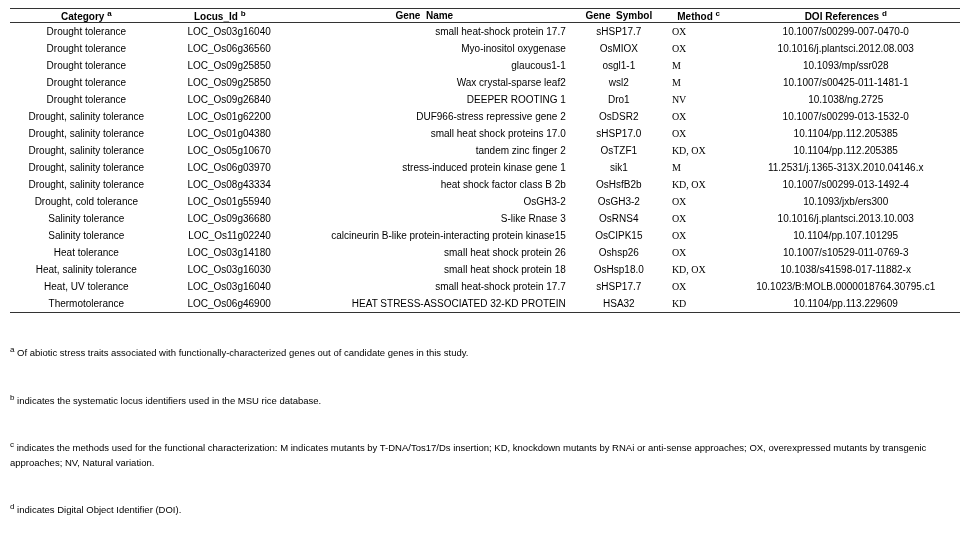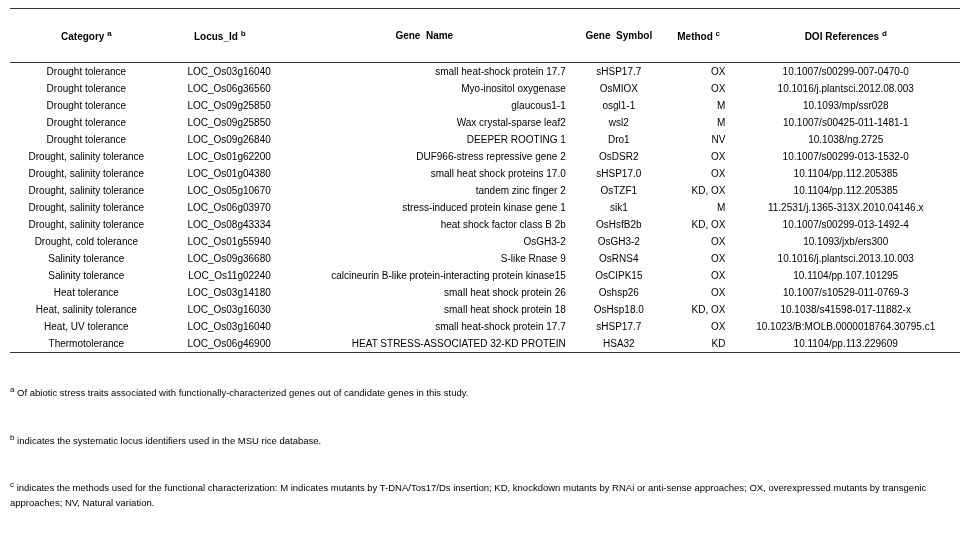--- a/index.html
+++ b/index.html
@@ -14,38 +14,38 @@
       padding: 8px 10px;
     }
     table {
       width: 100%;
       border-collapse: collapse;
       font-size: 10px;
     }
     thead tr th {
       border-top: 1.5px solid #333;
       border-bottom: 1px solid #333;
-      padding: 20px 6px;
+      padding: 0 6px;
       text-align: center;
       font-weight: bold;
       background: #fff;
     }
     tbody tr td {
       padding: 3px 6px;
       vertical-align: top;
       text-align: center;
     }
     tbody tr:last-child td {
       border-bottom: 1.5px solid #333;
     }
     .col-category { text-align: center; }
     .col-locus { text-align: right; }
     .col-gene { text-align: right; }
     .col-symbol { text-align: center; }
-    .col-method { text-align: right; }
+    .col-method { text-align: left; font-family: Liberation Serif, serif; }
     .col-doi { text-align: center; }
     .footnotes {
       margin-top: 6px;
       font-size: 9.5px;
       line-height: 1.5;
     }
     .footnotes p {
       margin-bottom: 2px;
       margin-top: 31px;
     }
@@ -153,21 +153,21 @@
           <td class="col-category">Drought, cold tolerance</td>
           <td class="col-locus">LOC_Os01g55940</td>
           <td class="col-gene">OsGH3-2</td>
           <td class="col-symbol">OsGH3-2</td>
           <td class="col-method">OX</td>
           <td class="col-doi">10.1093/jxb/ers300</td>
         </tr>
         <tr>
           <td class="col-category">Salinity tolerance</td>
           <td class="col-locus">LOC_Os09g36680</td>
-          <td class="col-gene">S-like Rnase 9</td>
+          <td class="col-gene">S-like Rnase 3</td>
           <td class="col-symbol">OsRNS4</td>
           <td class="col-method">OX</td>
           <td class="col-doi">10.1016/j.plantsci.2013.10.003</td>
         </tr>
         <tr>
           <td class="col-category">Salinity tolerance</td>
           <td class="col-locus">LOC_Os11g02240</td>
           <td class="col-gene">calcineurin B-like protein-interacting protein kinase15</td>
           <td class="col-symbol">OsCIPK15</td>
           <td class="col-method">OX</td>

